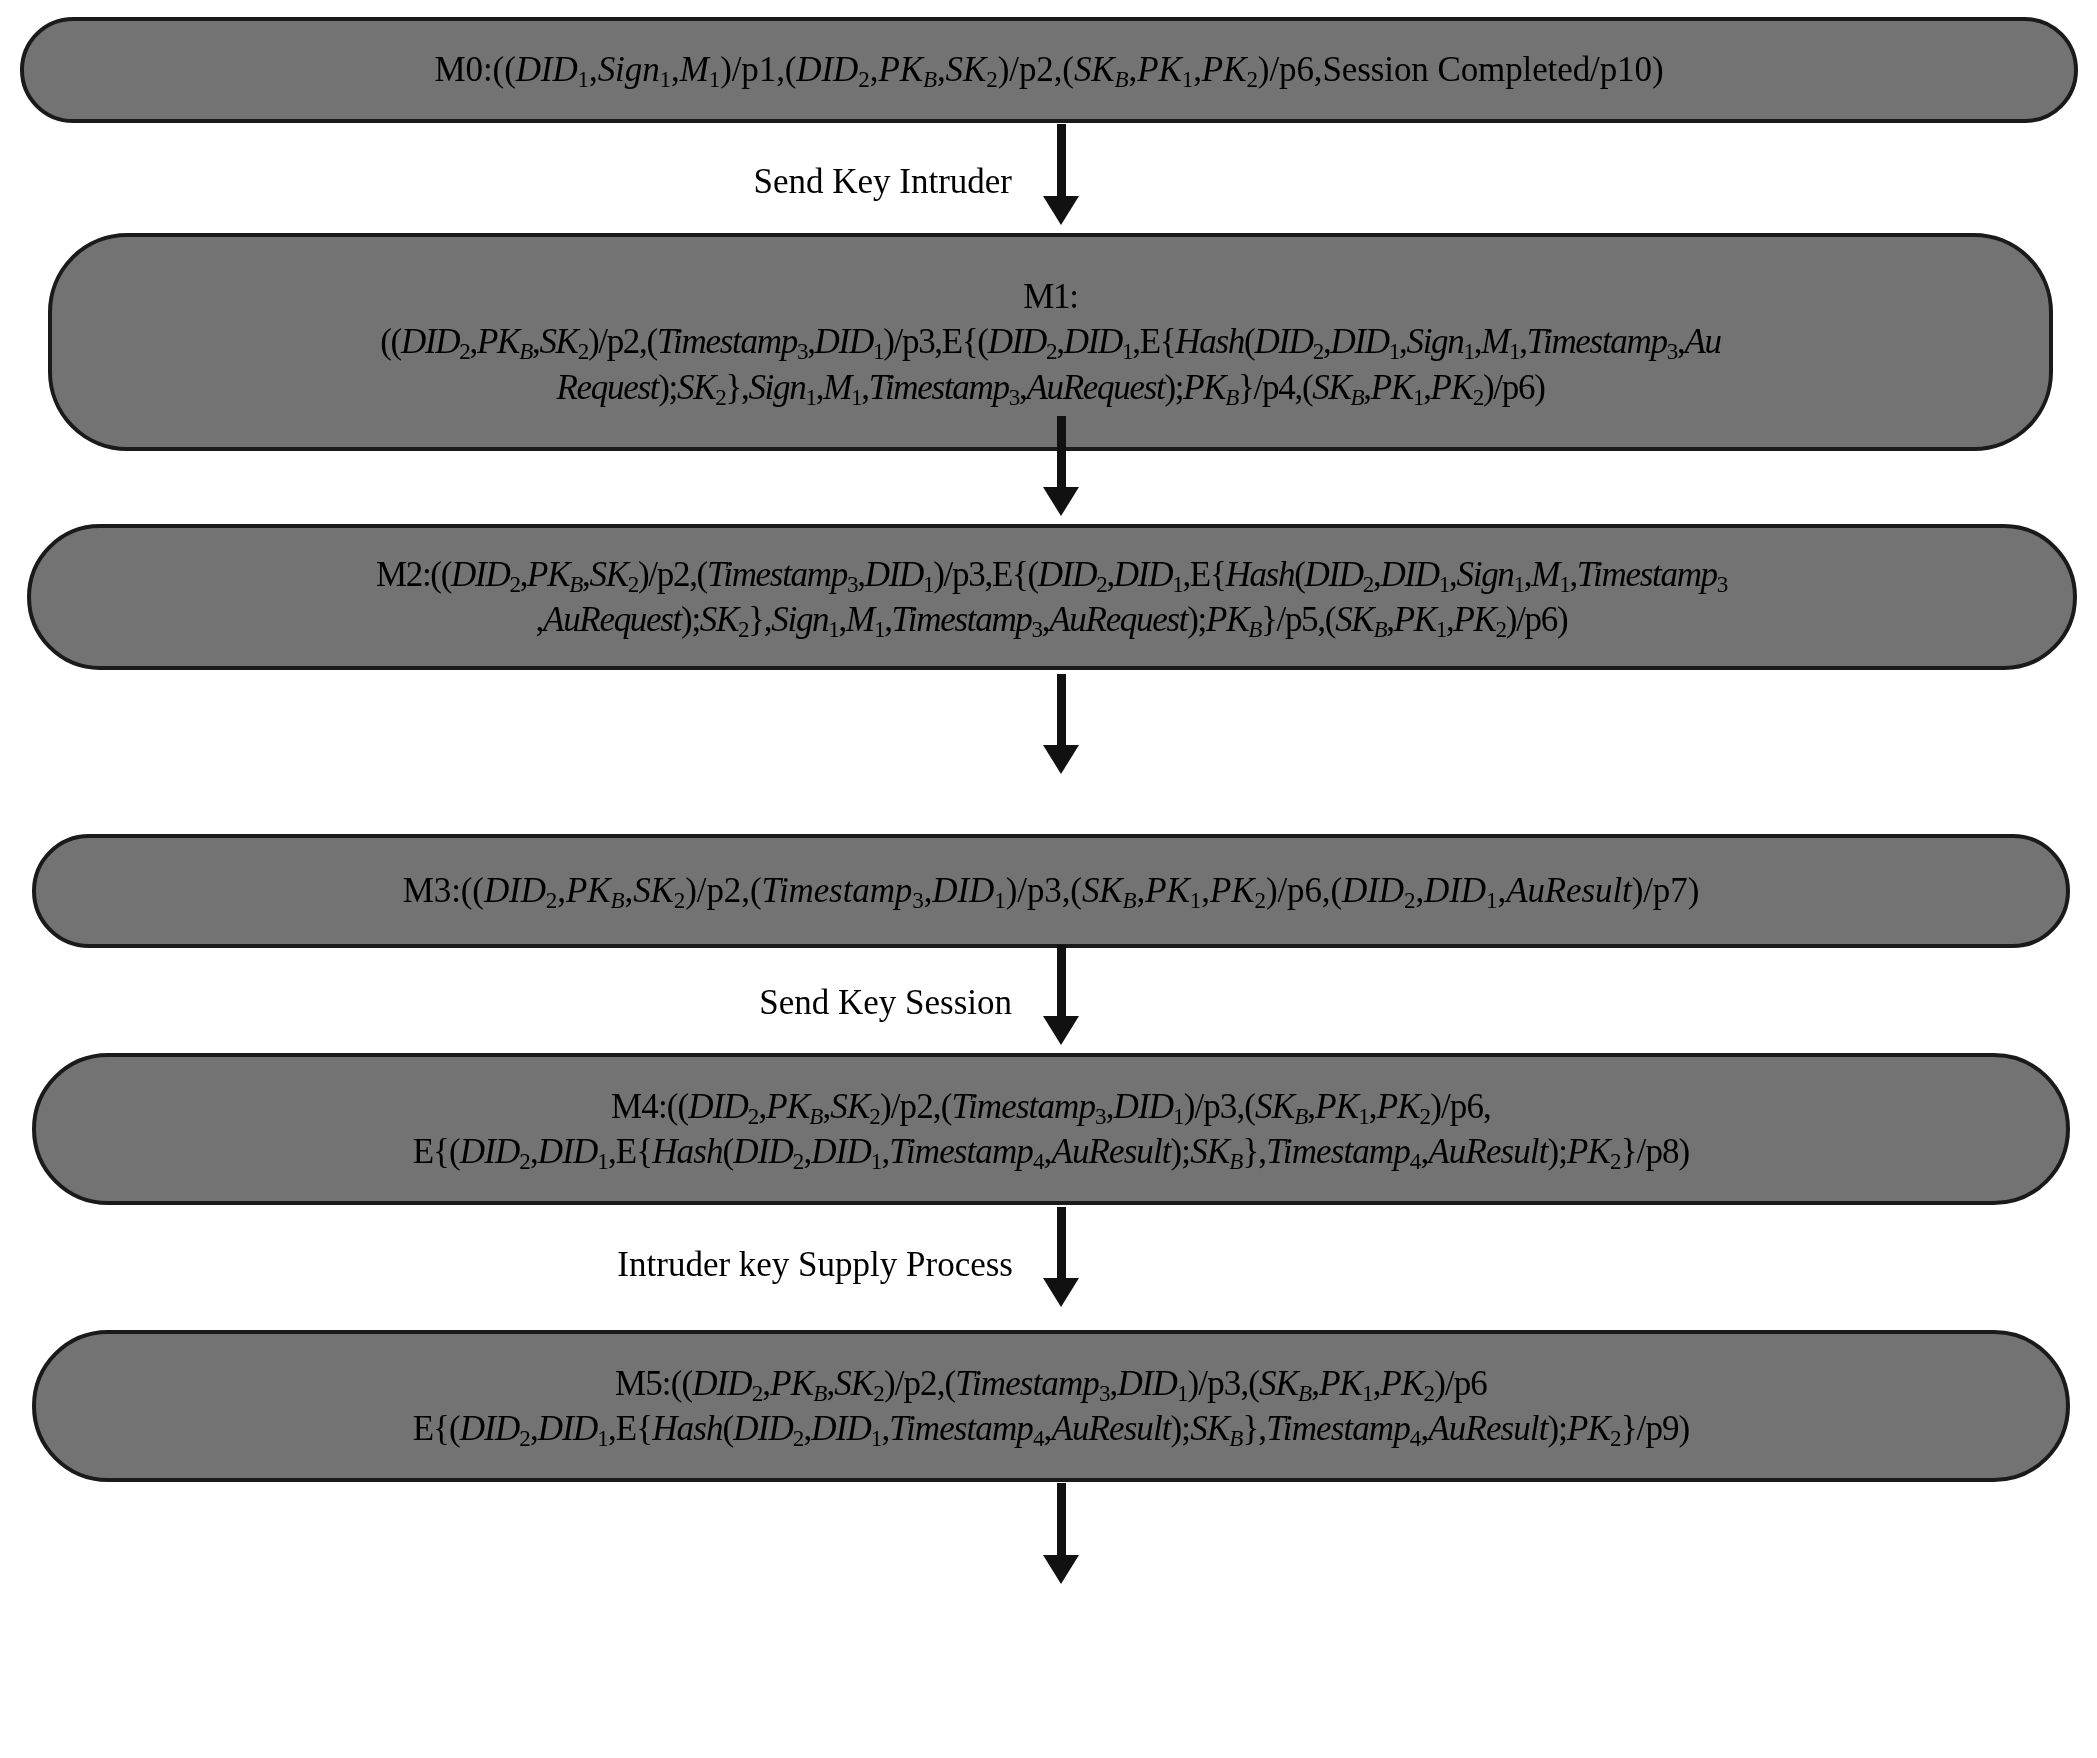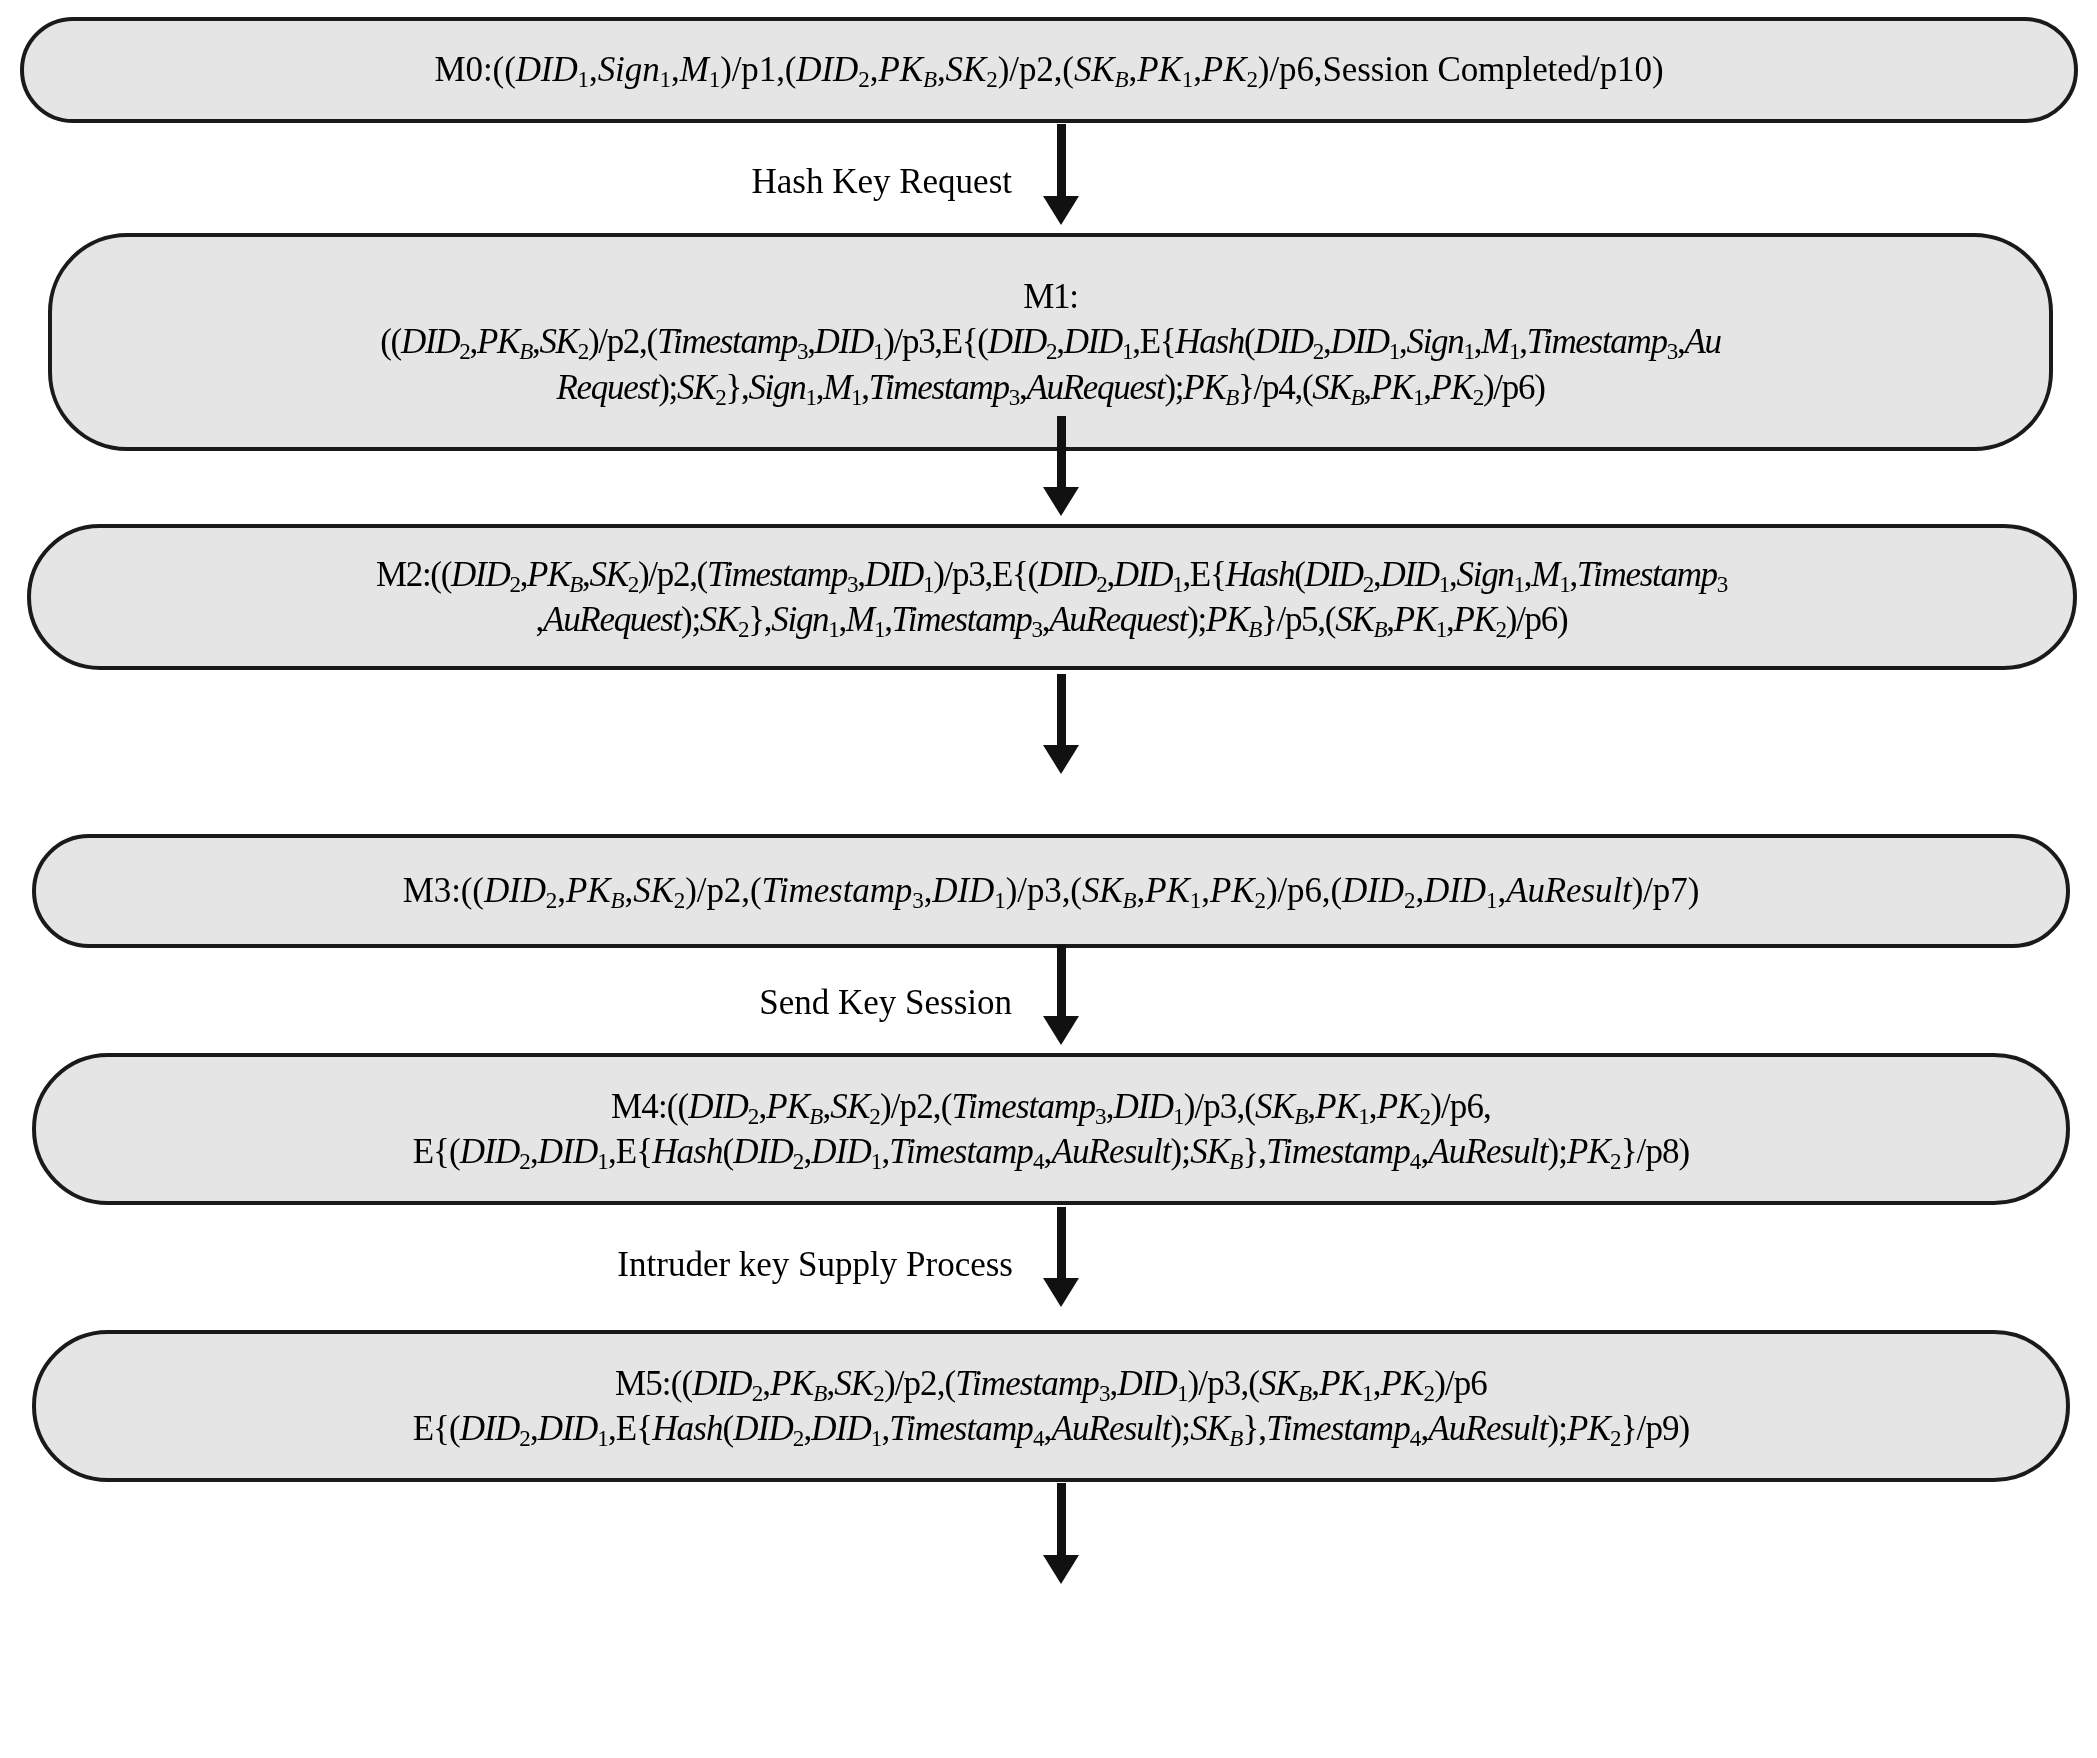--- a/index.html
+++ b/index.html
@@ -21,21 +21,21 @@
     width: 2097px;
     height: 1758px;
   }
 
   
   .node {
     position: absolute;
     box-sizing: border-box;
     border: 4px solid #1a1a1a;
     border-radius: 79px;
-    background: #e5e5e5;
+    background: #737373;
     display: flex;
     flex-direction: column;
     align-items: center;
     justify-content: center;
     text-align: center;
     padding: 0 29px;
   }
   .node .line {
     display: block;
     width: 100%;
@@ -82,21 +82,21 @@
 <body>
 
 <div class="canvas">
 
   <div class="node" style="left:20px; top:17px; width:2058px; height:106px;">
     <span class="line">M0:((<i>DID</i><sub>1</sub>,<i>Sign</i><sub>1</sub>,<i>M</i><sub>1</sub>)/p1,(<i>DID</i><sub>2</sub>,<i>PK<sub>B</sub></i>,<i>SK</i><sub>2</sub>)/p2,(<i>SK<sub>B</sub></i>,<i>PK</i><sub>1</sub>,<i>PK</i><sub>2</sub>)/p6,Session Completed/p10)</span>
   </div>
 
   <div class="arrow" style="left:1057px; top:124px; height:78px;"></div>
   <div class="arrowhead" style="left:1043px; top:196px;"></div>
-  <div class="edge-label" style="left:509px; top:164px; width:503px;">Hash Key Request</div>
+  <div class="edge-label" style="left:509px; top:164px; width:503px;">Send Key Intruder</div>
 
   <div class="node tighter" style="left:48px; top:233px; width:2005px; height:218px; padding:0 12px;">
     <span class="line">M1:</span>
     <span class="line">((<i>DID</i><sub>2</sub>,<i>PK<sub>B</sub></i>,<i>SK</i><sub>2</sub>)/p2,(<i>Timestamp</i><sub>3</sub>,<i>DID</i><sub>1</sub>)/p3,E{(<i>DID</i><sub>2</sub>,<i>DID</i><sub>1</sub>,E{<i>Hash</i>(<i>DID</i><sub>2</sub>,<i>DID</i><sub>1</sub>,<i>Sign</i><sub>1</sub>,<i>M</i><sub>1</sub>,<i>Timestamp</i><sub>3</sub>,<i>Au</i></span>
     <span class="line"><i>Request</i>);<i>SK</i><sub>2</sub>},<i>Sign</i><sub>1</sub>,<i>M</i><sub>1</sub>,<i>Timestamp</i><sub>3</sub>,<i>AuRequest</i>);<i>PK<sub>B</sub></i>}/p4,(<i>SK<sub>B</sub></i>,<i>PK</i><sub>1</sub>,<i>PK</i><sub>2</sub>)/p6)</span>
   </div>
 
   <div class="arrow" style="left:1057px; top:416px; height:78px;"></div>
   <div class="arrowhead" style="left:1043px; top:487px;"></div>
 

